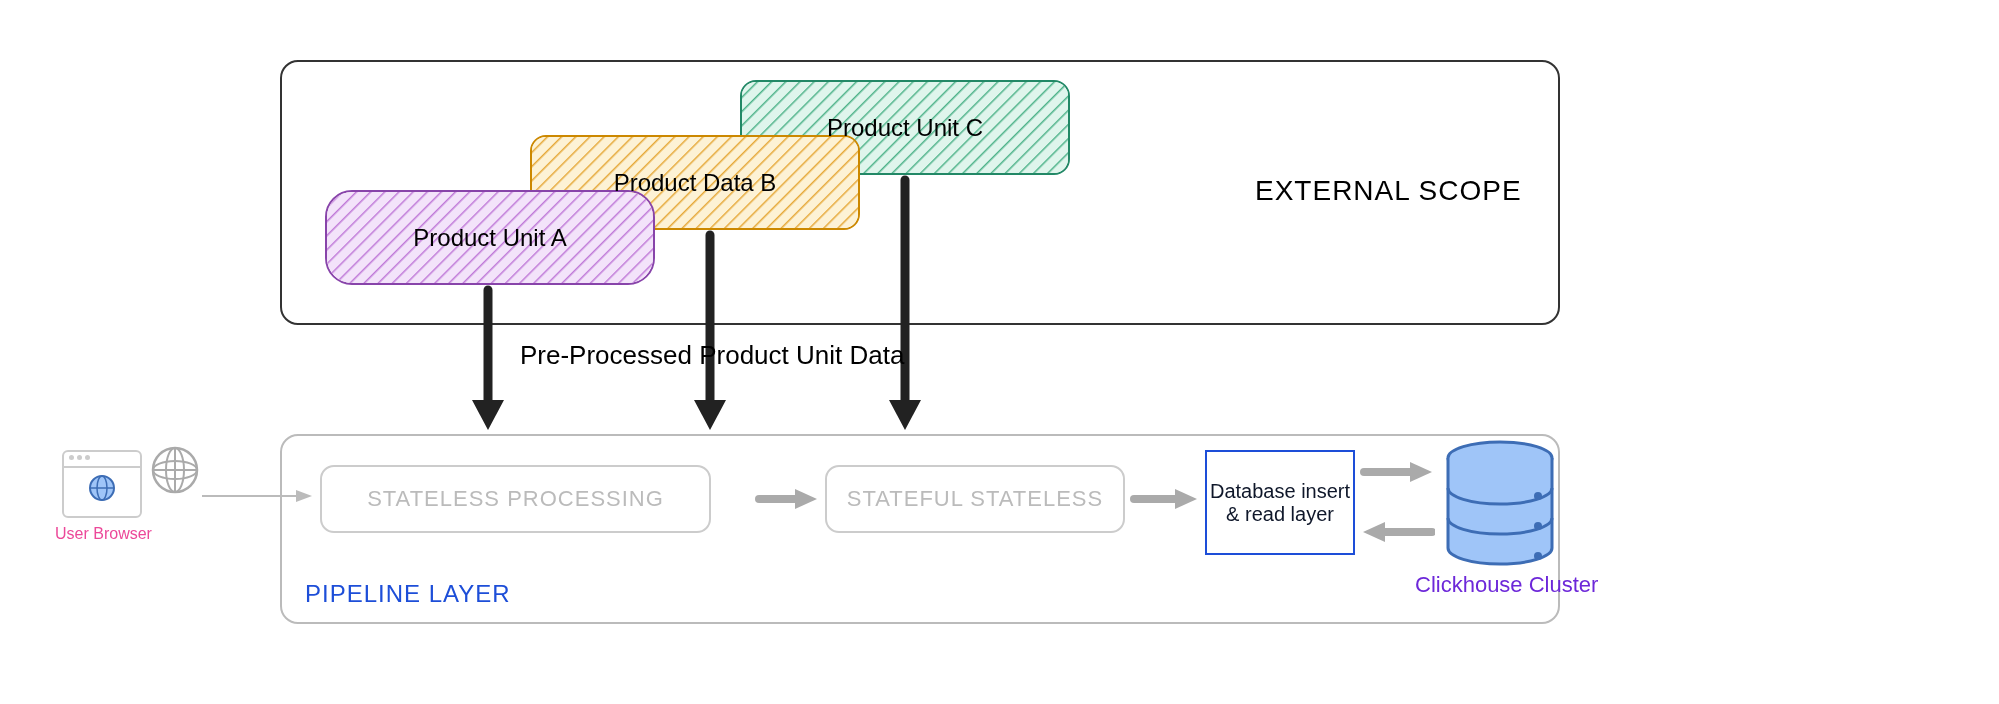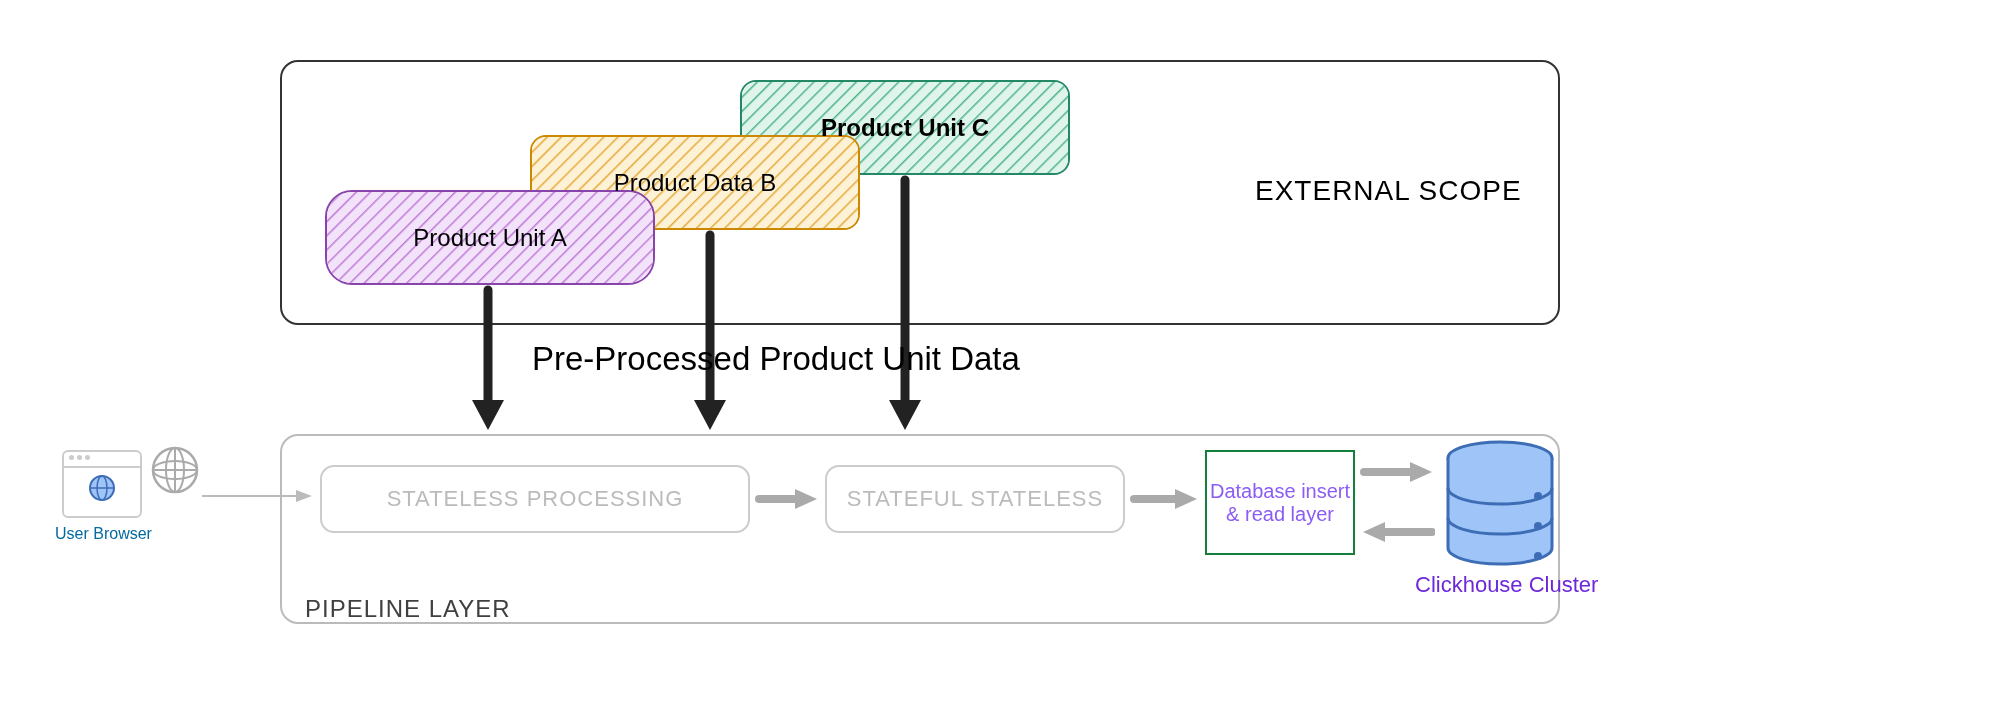--- a/index.html
+++ b/index.html
@@ -42,77 +42,76 @@
   }
   .hatch {
     position: absolute;
     inset: 0;
   }
   .product-unit .label {
     position: relative;
     z-index: 2;
     padding: 2px 8px;
   }
-  .unit-c { left: 740px; top: 80px; border-color: #228866; font-weight: bold; }
+  .unit-c { left: 740px; top: 80px; border-color: #228866; }
   .unit-b { left: 530px; top: 135px; border-color: #cc8800; }
   .unit-a { left: 325px; top: 190px; border-color: #8844aa; border-radius: 27px; }
 
   .external-scope-label {
     position: absolute;
     left: 1230px;
     top: 175px;
     font-size: 28px;
     letter-spacing: 1px;
     margin-left: 25px;
   }
   .preprocessed-label {
     position: absolute;
-    left: 532px;
+    left: 520px;
     top: 340px;
-    font-size: 33px;
+    font-size: 26px;
   }
   .pipeline-label {
     position: absolute;
     left: 305px;
     top: 580px;
     font-size: 24px;
-    color: #404040;
+    color: #1d4ed8;
     letter-spacing: 1px;
-    margin-top: 15px;
   }
 
   .flow-arrow {
     position: absolute;
   }
   .thick-arrow svg path { stroke: #222; stroke-width: 9; fill: none; stroke-linecap: round; }
   .thick-arrow svg polygon { fill: #222; }
 
   .processing-box {
     position: absolute;
     border: 2px solid #ccc;
     border-radius: 14px;
     display: flex;
     align-items: center;
     justify-content: center;
     font-size: 22px;
     color: #bbb;
     letter-spacing: 1px;
   }
-  .stateless-box { left: 320px; top: 465px; width: 430px; height: 68px; }
+  .stateless-box { left: 320px; top: 465px; width: 391px; height: 68px; }
   .stateful-box  { left: 825px; top: 465px; width: 300px; height: 68px; }
   .db-layer-box  {
     position: absolute;
     left: 1205px; top: 450px; width: 150px; height: 105px;
-    border: 2px solid #15803d;
+    border: 2px solid #1d4ed8;
     display: flex;
     align-items: center;
     justify-content: center;
     text-align: center;
     font-size: 20px;
-    color: #8b5cf6;
+    color: #0f172a;
     line-height: 1.15;
   }
 
   .user-browser-box {
     position: absolute;
     left: 62px;
     top: 450px;
     width: 80px;
     height: 68px;
     border: 2px solid #ccc;
@@ -141,21 +140,21 @@
   }
   .big-globe {
     position: absolute;
     left: 150px; top: 445px;
   }
   .user-browser-label {
     position: absolute;
     left: 55px;
     top: 525px;
     font-size: 16px;
-    color: #0369a1;
+    color: #ec4899;
   }
 
   .cluster {
     position: absolute;
     left: 1440px;
     top: 438px;
   }
   .cluster-label {
     position: absolute;
     left: 1415px;

